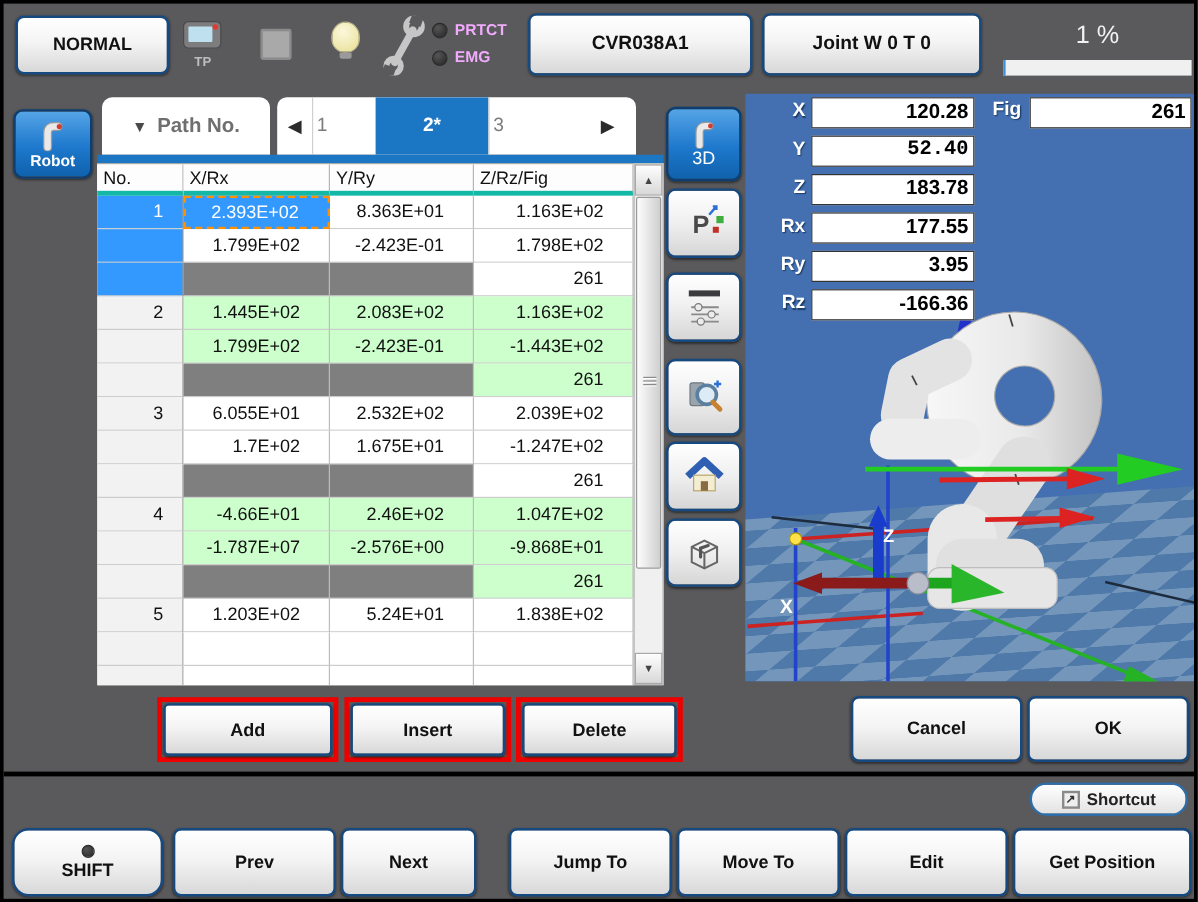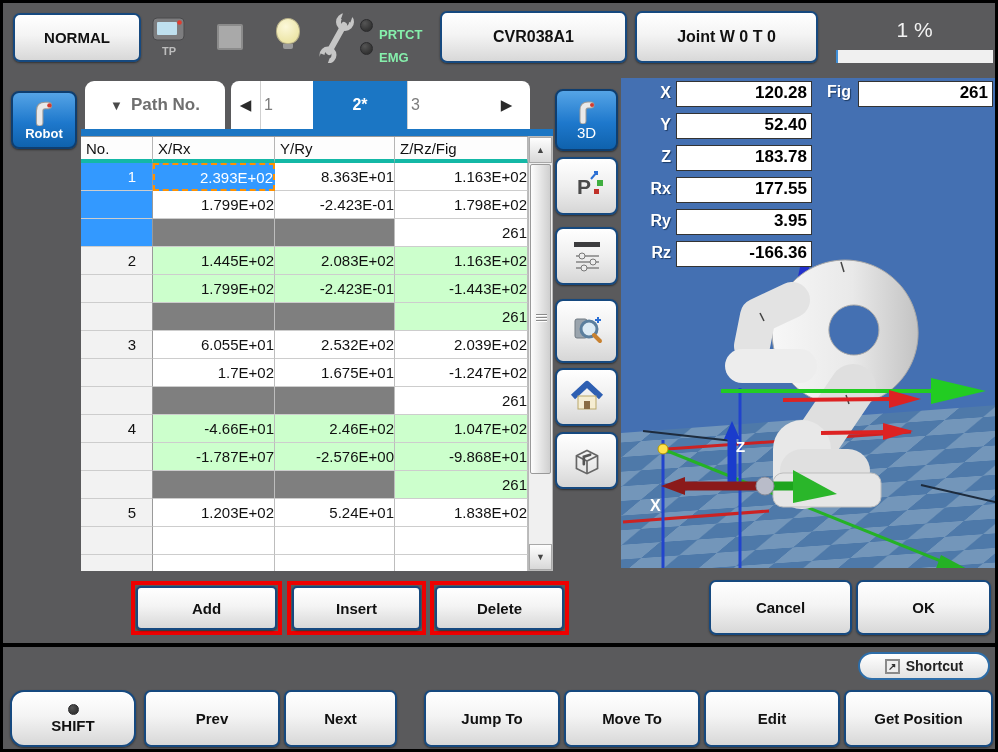--- a/index.html
+++ b/index.html
@@ -9,37 +9,37 @@
   
   .btn{background:linear-gradient(180deg,#ffffff 0%,#f4f4f4 45%,#d8d8d8 100%);
        border:2px solid #16497f;border-radius:7px;color:#111;
        display:flex;align-items:center;justify-content:center;
        font-size:15px;font-weight:600;box-shadow:0 1px 2px rgba(0,0,0,.45), inset 0 1px 0 #fff;cursor:pointer;}
   .bluebtn{background:linear-gradient(180deg,#55a4e6 0%,#1e78cc 55%,#0f62ad 100%);
        border:2px solid #0e3e70;border-radius:8px;color:#fff;
        display:flex;flex-direction:column;align-items:center;justify-content:center;
        font-size:13px;font-weight:700;cursor:pointer;box-shadow:0 1px 2px rgba(0,0,0,.5);}
   .led{border-radius:50%;background:radial-gradient(circle at 35% 30%,#555,#333 70%);border:1px solid #2a2a2c;}
-  .toplabel{color:#86efac;font-size:13px;font-weight:700;margin-top:10px;}
+  .toplabel{color:#f0abfc;font-size:13px;font-weight:700;}
   
   #pathtab{background:#fff;border-radius:9px 9px 0 0;display:flex;align-items:center;justify-content:center;gap:8px;cursor:pointer;}
   #pathtab .tri{color:#4a4a4a;font-size:13px;}
   #pathtab .lbl{color:#6f6f6f;font-size:17px;font-weight:600;}
   #tabstrip{background:#fff;border-radius:8px 8px 0 0;display:flex;align-items:stretch;overflow:hidden;}
   .tabarrow{width:29px;display:flex;align-items:center;justify-content:center;color:#2b2b2b;font-size:15px;cursor:pointer;}
   .tab{display:flex;align-items:center;font-size:16px;color:#7c7c7c;border-left:1px solid #cfcfcf;padding-left:3px;cursor:pointer;}
   .tab.active{background:#1b76c4;color:#fff;font-weight:700;justify-content:center;padding-left:0;border-left:none;}
   #bluebar{background:#1b76c4;}
   
   #tblhead,#tblbody{display:grid;grid-template-columns:72px 122px 120px 133px;background:#fff;}
   #tblhead{grid-auto-rows:27px;border-top:1px solid #9a9a9a;}
   #tblbody{grid-auto-rows:28px;}
   .hc{font-size:15px;color:#111;display:flex;align-items:center;padding-left:5px;border-right:1px solid #b5b5b5;border-bottom:5px solid #14b8a6;background:#fdfdfd;}
   .c{font-size:15px;color:#111;display:flex;align-items:center;justify-content:flex-end;
-     border-right:1px solid #bdbdbd;border-bottom:1px solid #cdcdcd;background:#fff;padding-right:0;overflow:hidden;}
+     border-right:1px solid #bdbdbd;border-bottom:1px solid #cdcdcd;background:#fff;padding-right:24px;overflow:hidden;}
   .c.no{background:#f2f2f2;border-right:1px solid #9a9a9a;padding-right:16px;}
   .c.nosel{background:#39f;color:#fff;}
   .c.green{background:#cfc;}
   .c.gray{background:#7f7f7f;}
   .c.selcell{background:#39f;color:#fff;border:2px dashed #ff9100;}
   
   #vscroll{background:#f0f0f0;border:1px solid #b9b9b9;}
   .sbtn{position:absolute;left:0;width:100%;height:26px;background:linear-gradient(180deg,#fefefe,#d8d8d8);
         border:1px solid #a8a8a8;display:flex;align-items:center;justify-content:center;font-size:9px;color:#444;cursor:pointer;}
   #sthumb{position:absolute;left:1px;width:21px;background:linear-gradient(90deg,#fdfdfd,#cfcfcf);border:1px solid #9a9a9a;border-radius:2px;cursor:pointer;}
@@ -351,21 +351,21 @@
 
       <text x="733" y="449" font-size="15" font-weight="bold" fill="#ffffff">Z</text>
       <text x="647" y="508" font-size="16" font-weight="bold" fill="#ffffff">X</text>
     </svg>
   </div>
 
   <div id="coordcol" class="abs" style="left:618px;top:75px;width:200px;">
       <div class="abs coordlabel" style="left: 0px; top: 6px; width: 50px;">X</div>
       <div class="abs coordfield" style="left: 55px; top: 3px; width: 136px; height: 26px;">120.28</div>
       <div class="abs coordlabel" style="left: 0px; top: 38px; width: 50px;">Y</div>
-      <div class="abs coordfield" style="left: 55px; top: 35px; width: 136px; height: 26px;">52.40</div>
+      <div class="abs coordfield" style="left: 55px; top: 35px; width: 136px; height: 26px; font-family: Liberation Mono, monospace;">52.40</div>
       <div class="abs coordlabel" style="left: 0px; top: 70px; width: 50px;">Z</div>
       <div class="abs coordfield" style="left: 55px; top: 67px; width: 136px; height: 26px;">183.78</div>
       <div class="abs coordlabel" style="left: 0px; top: 102px; width: 50px;">Rx</div>
       <div class="abs coordfield" style="left: 55px; top: 99px; width: 136px; height: 26px;">177.55</div>
       <div class="abs coordlabel" style="left: 0px; top: 134px; width: 50px;">Ry</div>
       <div class="abs coordfield" style="left: 55px; top: 131px; width: 136px; height: 26px;">3.95</div>
       <div class="abs coordlabel" style="left: 0px; top: 166px; width: 50px;">Rz</div>
       <div class="abs coordfield" style="left: 55px; top: 163px; width: 136px; height: 26px;">-166.36</div>
     </div>
   <div class="abs coordlabel" style="left:806px;top:80px;width:42px;">Fig</div>

